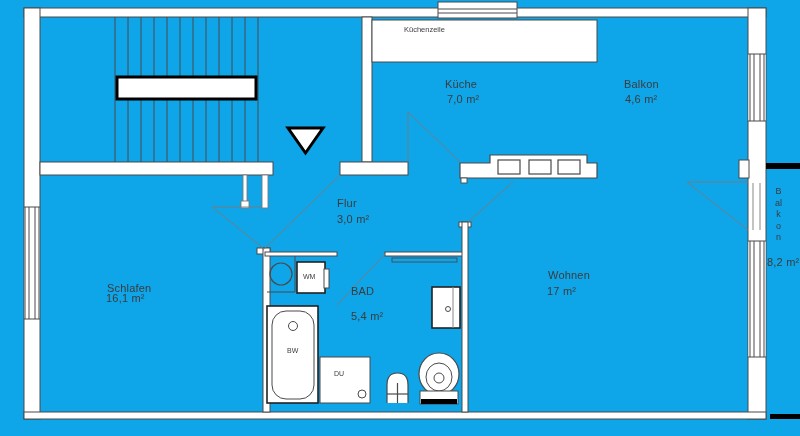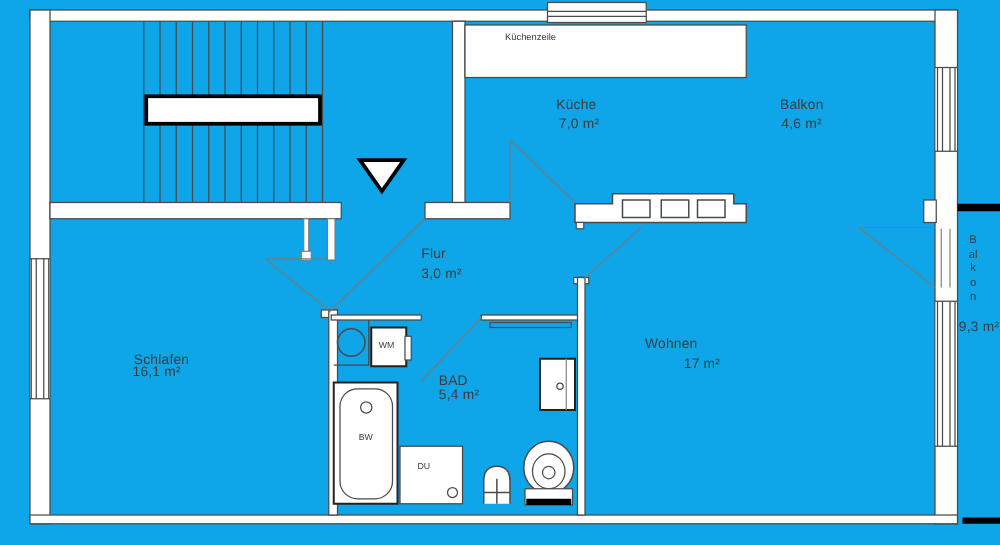--- a/index.html
+++ b/index.html
@@ -189,26 +189,26 @@
 
   <div class="lbl" style="left:624px;top:78px">Balkon</div>
   <div class="lbl" style="left:625px;top:93px">4,6 m²</div>
 
   <div class="lbl" style="left:337px;top:197px">Flur</div>
   <div class="lbl" style="left:337px;top:213px">3,0 m²</div>
 
   <div class="lbl" style="left:107px;top:282px">Schlafen</div>
   <div class="lbl" style="left:106px;top:292px">16,1 m²</div>
 
-  <div class="lbl" style="left:351px;top:299px">BAD</div>
+  <div class="lbl" style="left:351px;top:285px">BAD</div>
   <div class="lbl" style="left:351px;top:310px">5,4 m²</div>
 
-  <div class="lbl" style="left:516px;top:269px">Wohnen</div>
+  <div class="lbl" style="left:548px;top:269px">Wohnen</div>
   <div class="lbl" style="left:547px;top:285px">17 m²</div>
 
   <div class="lbl-vert" style="left:774px;top:186px">Balkon</div>
-  <div class="lbl" style="left:767px;top:256px">9,3 m²</div>
+  <div class="lbl" style="left:767px;top:256px">8,2 m²</div>
 
   <div class="lbl-small" style="left:303px;top:273px">WM</div>
   <div class="lbl-small" style="left:287px;top:347px">BW</div>
   <div class="lbl-small" style="left:334px;top:370px">DU</div>
 
 </div>
 
 </body></html>

